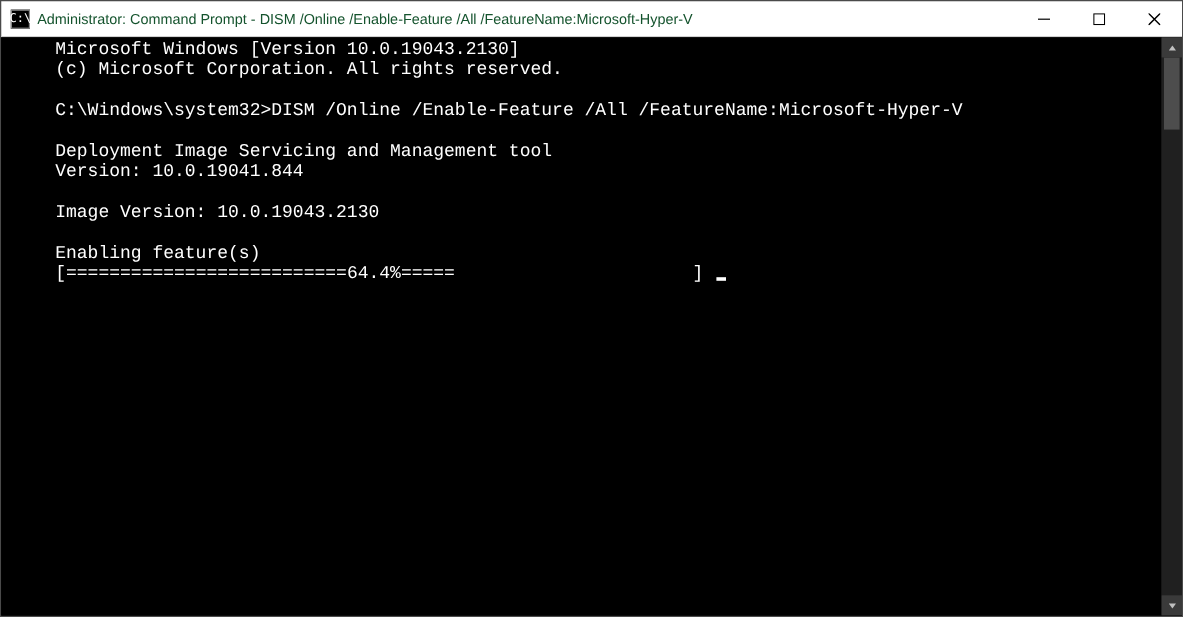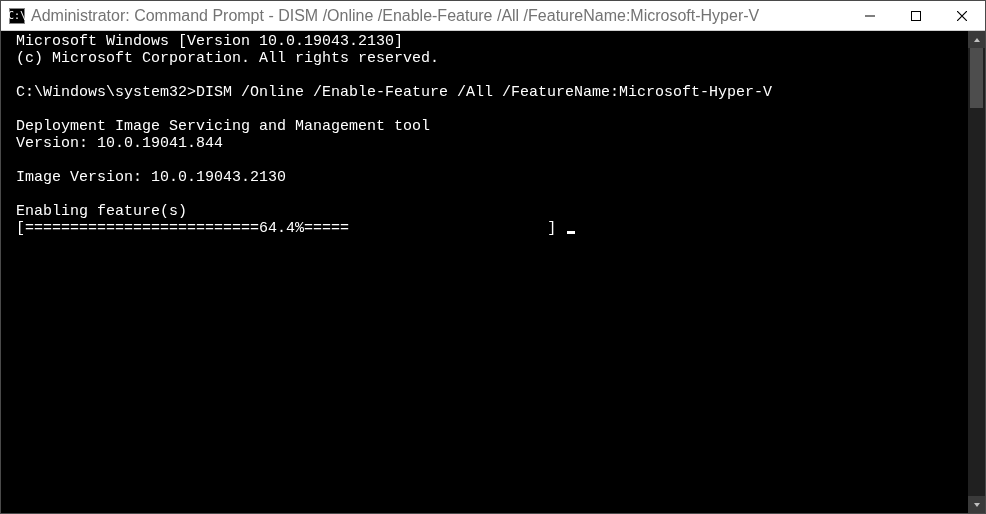--- a/index.html
+++ b/index.html
@@ -20,22 +20,22 @@
   .title-icon {
     width: 16px; height: 16px;
     margin: 0 6px 0 8px;
     display: inline-flex; align-items: center; justify-content: center;
     font-size: 10px; font-family: monospace;
     background: #000; color: #fff;
     border: 1px solid #888;
   }
   .title-text {
     flex: 1;
-    font-size: 16px;
-    color: #737373;
+    font-size: 12px;
+    color: #14532d;
     white-space: nowrap; overflow: hidden; text-overflow: ellipsis;
   }
   .win-controls { display: flex; height: 100%; }
   .win-btn {
     width: 46px; height: 100%;
     display: flex; align-items: center; justify-content: center;
     background: transparent;
     cursor: pointer;
   }
   .win-btn svg { width: 10px; height: 10px; }
@@ -49,20 +49,21 @@
   .terminal {
     flex: 1;
     padding: 2px 0 2px 15px;
     font-family: "NSimSun","SimSun","Consolas","Courier New",monospace;
     font-size: 15px;
     line-height: 17px;
     color: #ffffff;
     white-space: pre;
     letter-spacing: 0px;
     overflow: hidden;
+    margin-left: 30px;
   }
   .scrollbar {
     width: 17px;
     background: #2b2b2b;
     display: flex; flex-direction: column;
     align-items: center;
   }
   .scroll-btn {
     width: 17px; height: 17px;
     background: #3a3a3a;

